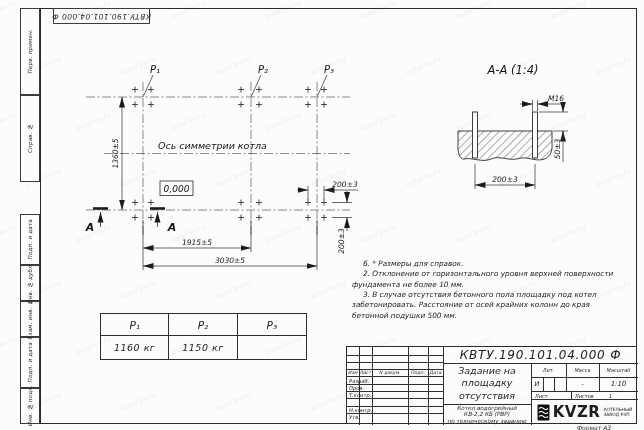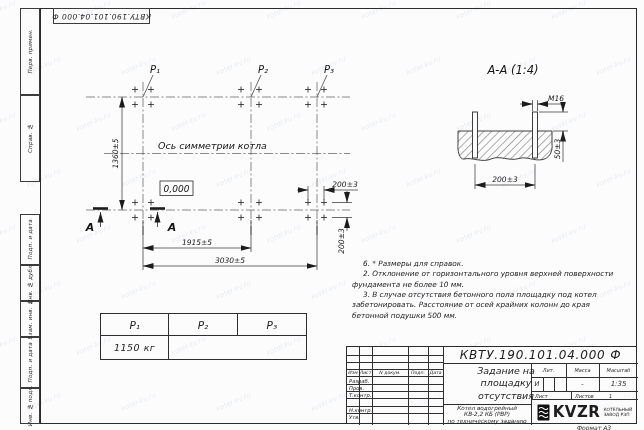--- a/index.html
+++ b/index.html
@@ -266,20 +266,21 @@
   <div class="notes">
     <p>6. * Размеры для справок.</p>
     <p>2. Отклонение от горизонтального уровня верхней поверхности фундамента не более 10 мм.</p>
     <p>3. В случае отсутствия бетонного пола площадку под котел забетонировать. Расстояние от осей крайних колонн до края бетонной подушки 500 мм.</p>
   </div>
 
   <div class="ltable">
     <div class="hd">P₁</div>
     <div class="hd">P₂</div>
     <div class="hd">P₃</div>
+    <div>1160 кг</div>
     <div>1150 кг</div>
   </div>
 
   <div id="tb">
 
     <div class="vl" style="left:12px;top:0;height:78px;"></div>
     <div class="vl" style="left:25px;top:0;height:78px;"></div>
     <div class="vl" style="left:61px;top:0;height:78px;"></div>
     <div class="vl" style="left:81px;top:0;height:78px;"></div>
     <div class="vl" style="left:96px;top:0;height:78px;"></div>
@@ -312,38 +313,38 @@
 
     <div class="tbt" style="left:2px;top:30.5px;font-size:5.2px;">Разраб.</div>
     <div class="tbt" style="left:2px;top:38px;font-size:5.2px;">Пров.</div>
     <div class="tbt" style="left:2px;top:45.3px;font-size:5.2px;">Т.контр.</div>
     <div class="tbt" style="left:2px;top:52.6px;font-size:5.2px;"></div>
     <div class="tbt" style="left:2px;top:60px;font-size:5.2px;">Н.контр.</div>
     <div class="tbt" style="left:2px;top:67.3px;font-size:5.2px;">Утв.</div>
 
     <div class="tbt ctr" style="left:96px;top:0;width:195px;height:16px;font-size:12px;letter-spacing:0.8px;">КВТУ.190.101.04.000 Ф</div>
 
-    <div class="ctr" style="position:absolute;left:96px;top:16px;width:88px;height:41px;flex-direction:column;font-style:italic;font-size:9.5px;line-height:12.5px;padding-left:19px;">
+    <div class="ctr" style="position:absolute;left:96px;top:16px;width:88px;height:41px;flex-direction:column;font-style:italic;font-size:9.5px;line-height:12.5px;">
       <div>Задание на</div>
       <div>площадку</div>
       <div>отсутствия</div>
     </div>
 
     <div class="ctr" style="position:absolute;left:96px;top:57px;width:88px;height:21px;flex-direction:column;font-style:italic;font-size:5.7px;line-height:6.6px;">
       <div>Котел водогрейный</div>
       <div>КВ-2,2 КБ (РВР)</div>
       <div>по техническому заданию</div>
     </div>
 
     <div class="tbt ctr" style="left:184px;top:16px;width:35px;height:14px;font-size:5px;">Лит.</div>
     <div class="tbt ctr" style="left:219px;top:16px;width:33px;height:14px;font-size:5px;">Масса</div>
     <div class="tbt ctr" style="left:252px;top:16px;width:39px;height:14px;font-size:5px;">Масштаб</div>
     <div class="tbt ctr" style="left:184px;top:30px;width:12px;height:14px;font-size:6.5px;">И</div>
     <div class="tbt ctr" style="left:219px;top:30px;width:33px;height:14px;font-size:6.5px;">-</div>
-    <div class="tbt ctr" style="left:252px;top:30px;width:39px;height:14px;font-size:7px;">1:35</div>
+    <div class="tbt ctr" style="left:252px;top:30px;width:39px;height:14px;font-size:7px;">1:10</div>
 
     <div class="tbt" style="left:188px;top:45.5px;font-size:5px;">Лист</div>
     <div class="tbt" style="left:228px;top:45.5px;font-size:5px;">Листов</div>
     <div class="tbt" style="left:262px;top:45.5px;font-size:5px;">1</div>
 
     <div class="ctr" style="position:absolute;left:184px;top:52px;width:107px;height:26px;gap:3px;">
       <svg width="13" height="17" viewBox="0 0 13 17">
         <rect x="0.5" y="0.5" width="12" height="16" fill="#111" rx="1"></rect>
         <path d="M2,4.5 q2.2,-2 4.5,0 t4.5,0 M2,8.5 q2.2,-2 4.5,0 t4.5,0 M2,12.5 q2.2,-2 4.5,0 t4.5,0" stroke="#fff" stroke-width="1.1" fill="none"></path>
       </svg>

